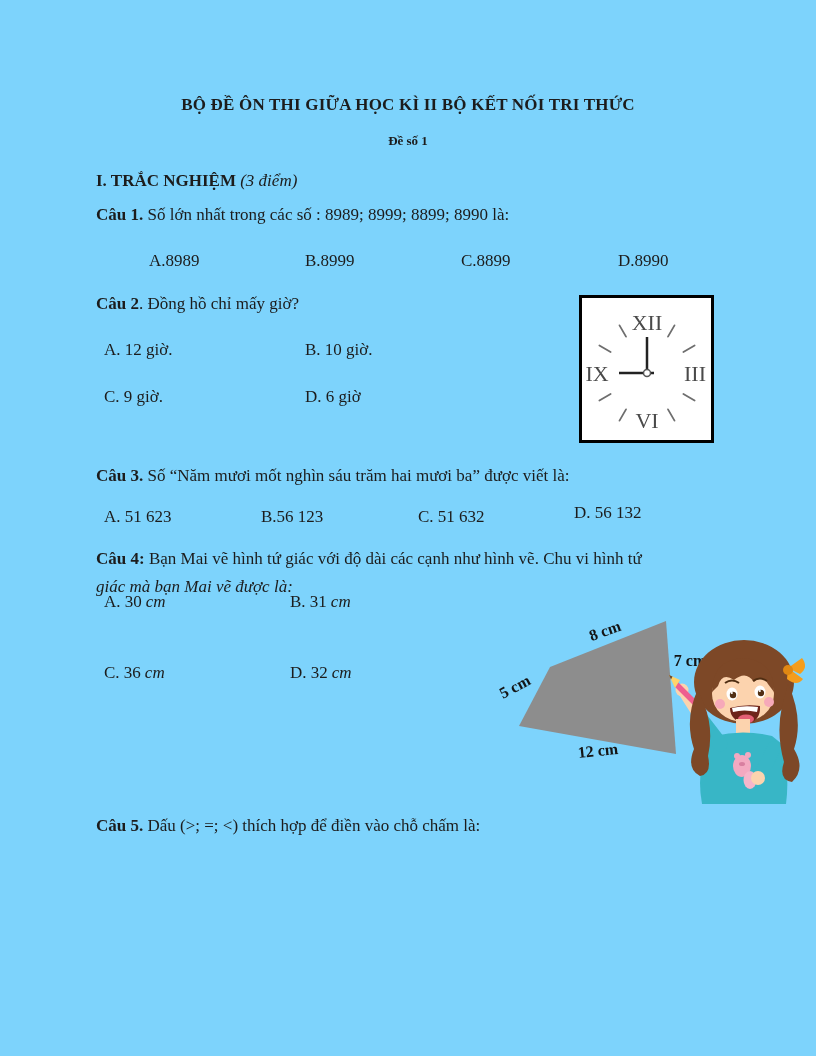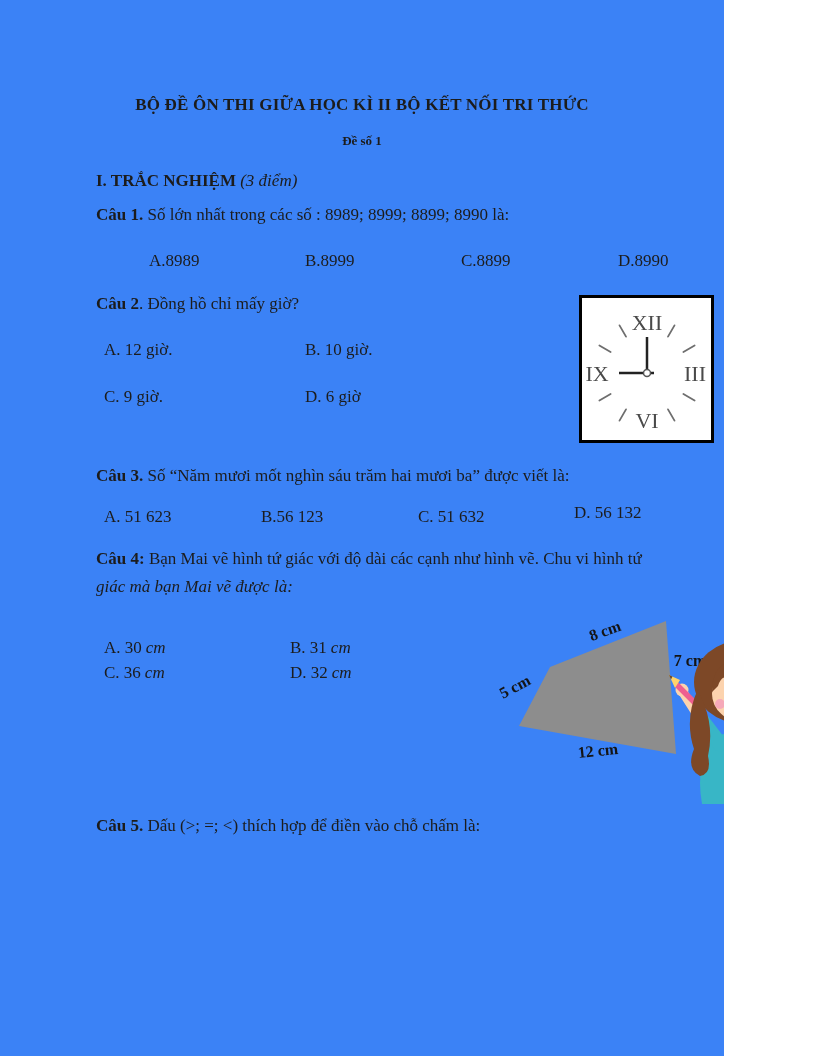--- a/index.html
+++ b/index.html
@@ -1,17 +1,17 @@
 <!DOCTYPE html>
 <html><head>
 <meta charset="utf-8">
 <style>
   html,body { margin:0; padding:0; background:#ffffff; }
   .page {
-    position:relative; width:724px; height:1056px; background:#3b82f6;
+    position:relative; width:816px; height:1056px; background:#7dd3fc;
     font-family:"Liberation Serif","DejaVu Serif",serif;
     color:#1c1c1c; font-size:17px; overflow:hidden;
   }
   .abs { position:absolute; }
   .b { font-weight:bold; }
   .i { font-style:italic;margin-top:35px; }
   .center { left:0; right:0; text-align:center; }
   .opt { position:absolute; white-space:nowrap; }
   .unit { font-style:italic; margin-left:4px; }
   .qline { white-space:nowrap; }
@@ -80,21 +80,21 @@
     <span class="opt" style="left:104px;">A. 51 623</span>
     <span class="opt" style="left:261px;">B.56 123</span>
     <span class="opt" style="left:418px;">C. 51 632</span>
     <span class="opt" style="left:574px; top:-4px;">D. 56 132</span>
   </div>
 
   <div class="abs qline" style="top:549px; left:96px;">
     <span class="b">Câu 4:</span><span> Bạn Mai vẽ hình tứ giác với độ dài các cạnh như hình vẽ. Chu vi hình tứ</span>
   </div>
   <div class="abs qline" style="top:577px; left:96px;font-style:italic;">giác mà bạn Mai vẽ được là:</div>
-  <div class="abs" style="top:638px; left:0; right:0; height:24px;">
+  <div class="abs" style="top:592px; left:0; right:0; height:24px;">
     <span class="opt" style="left:104px;"><span>A. 30</span><span class="unit">cm</span></span>
     <span class="opt" style="left:290px;"><span>B. 31</span><span class="unit">cm</span></span>
   </div>
   <div class="abs" style="top:663px; left:0; right:0; height:24px;">
     <span class="opt" style="left:104px;"><span>C. 36</span><span class="unit">cm</span></span>
     <span class="opt" style="left:290px;"><span>D. 32</span><span class="unit">cm</span></span>
   </div>
 
   <svg class="abs" style="left:478px; top:600px;" width="245" height="178" viewBox="0 0 245 178">
     <polygon points="188,21 72,67 41,126 198,154" fill="#8d8d8d"></polygon>

